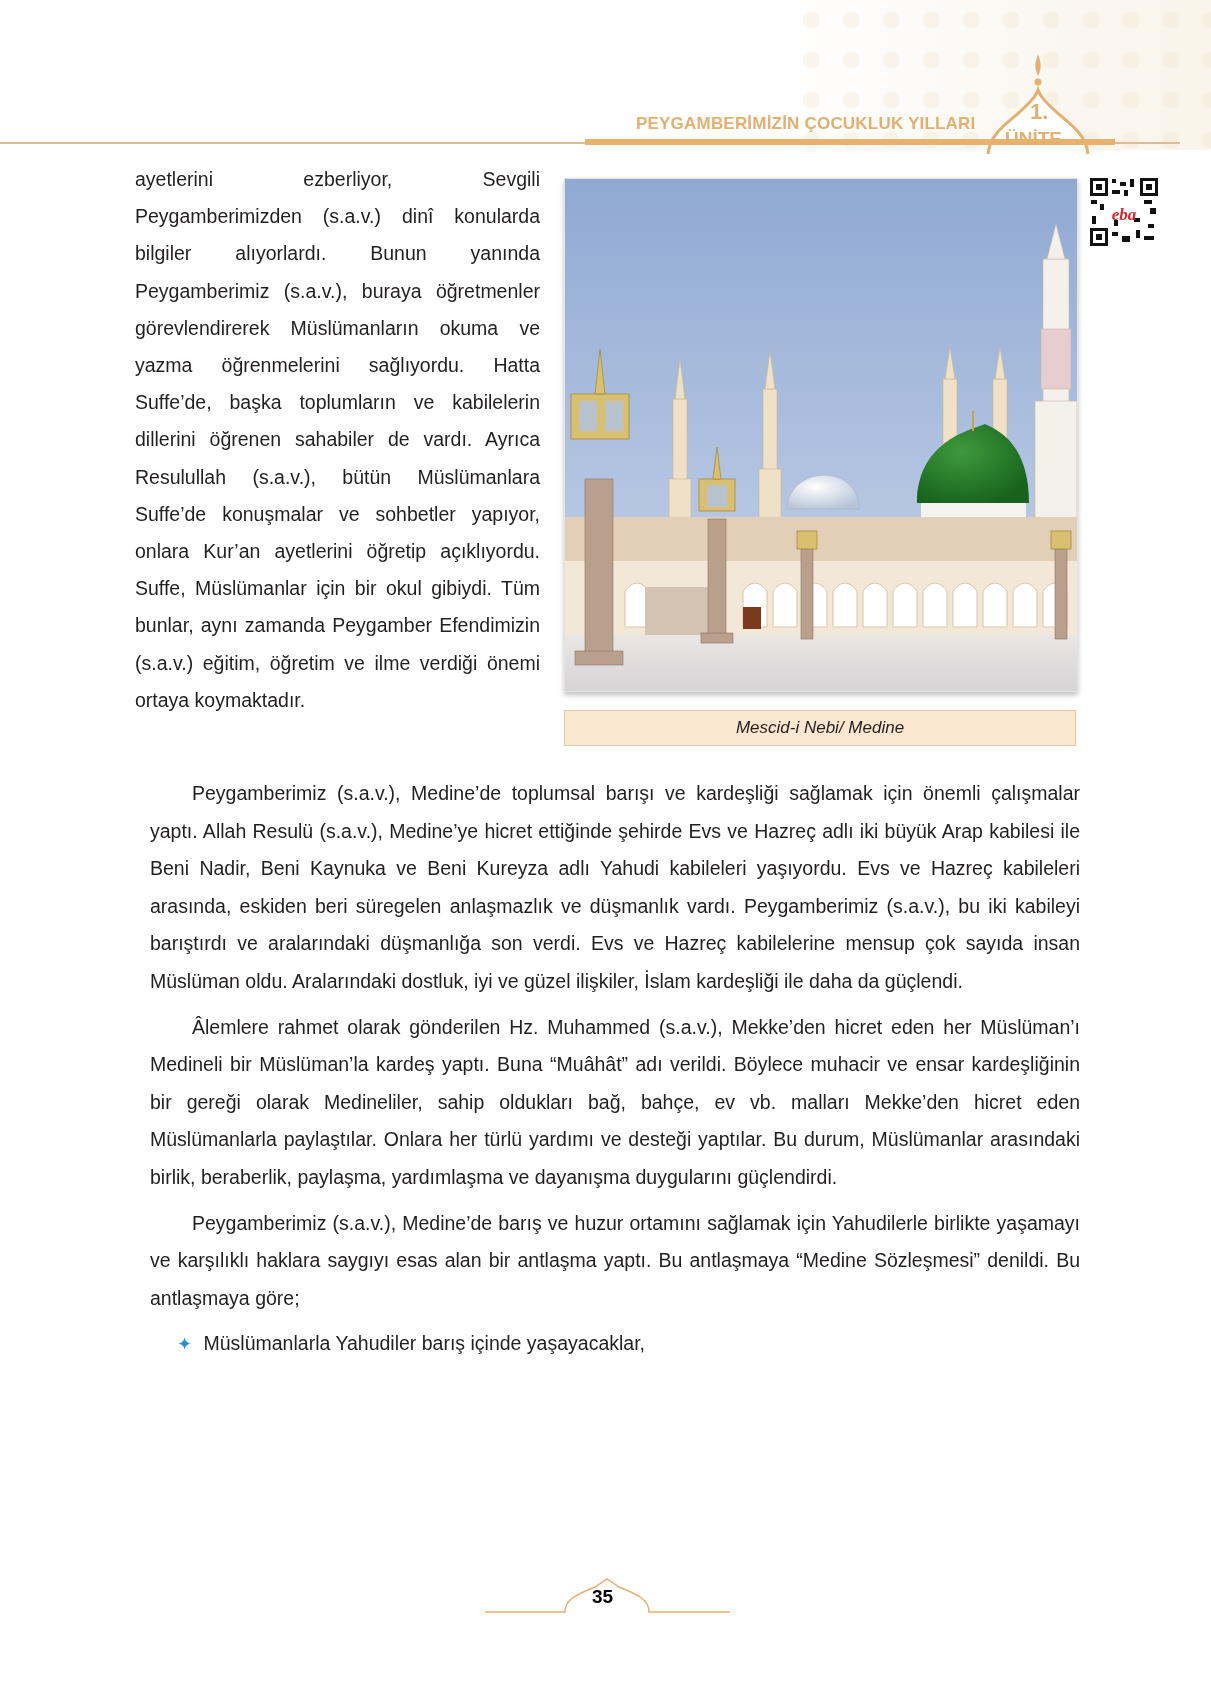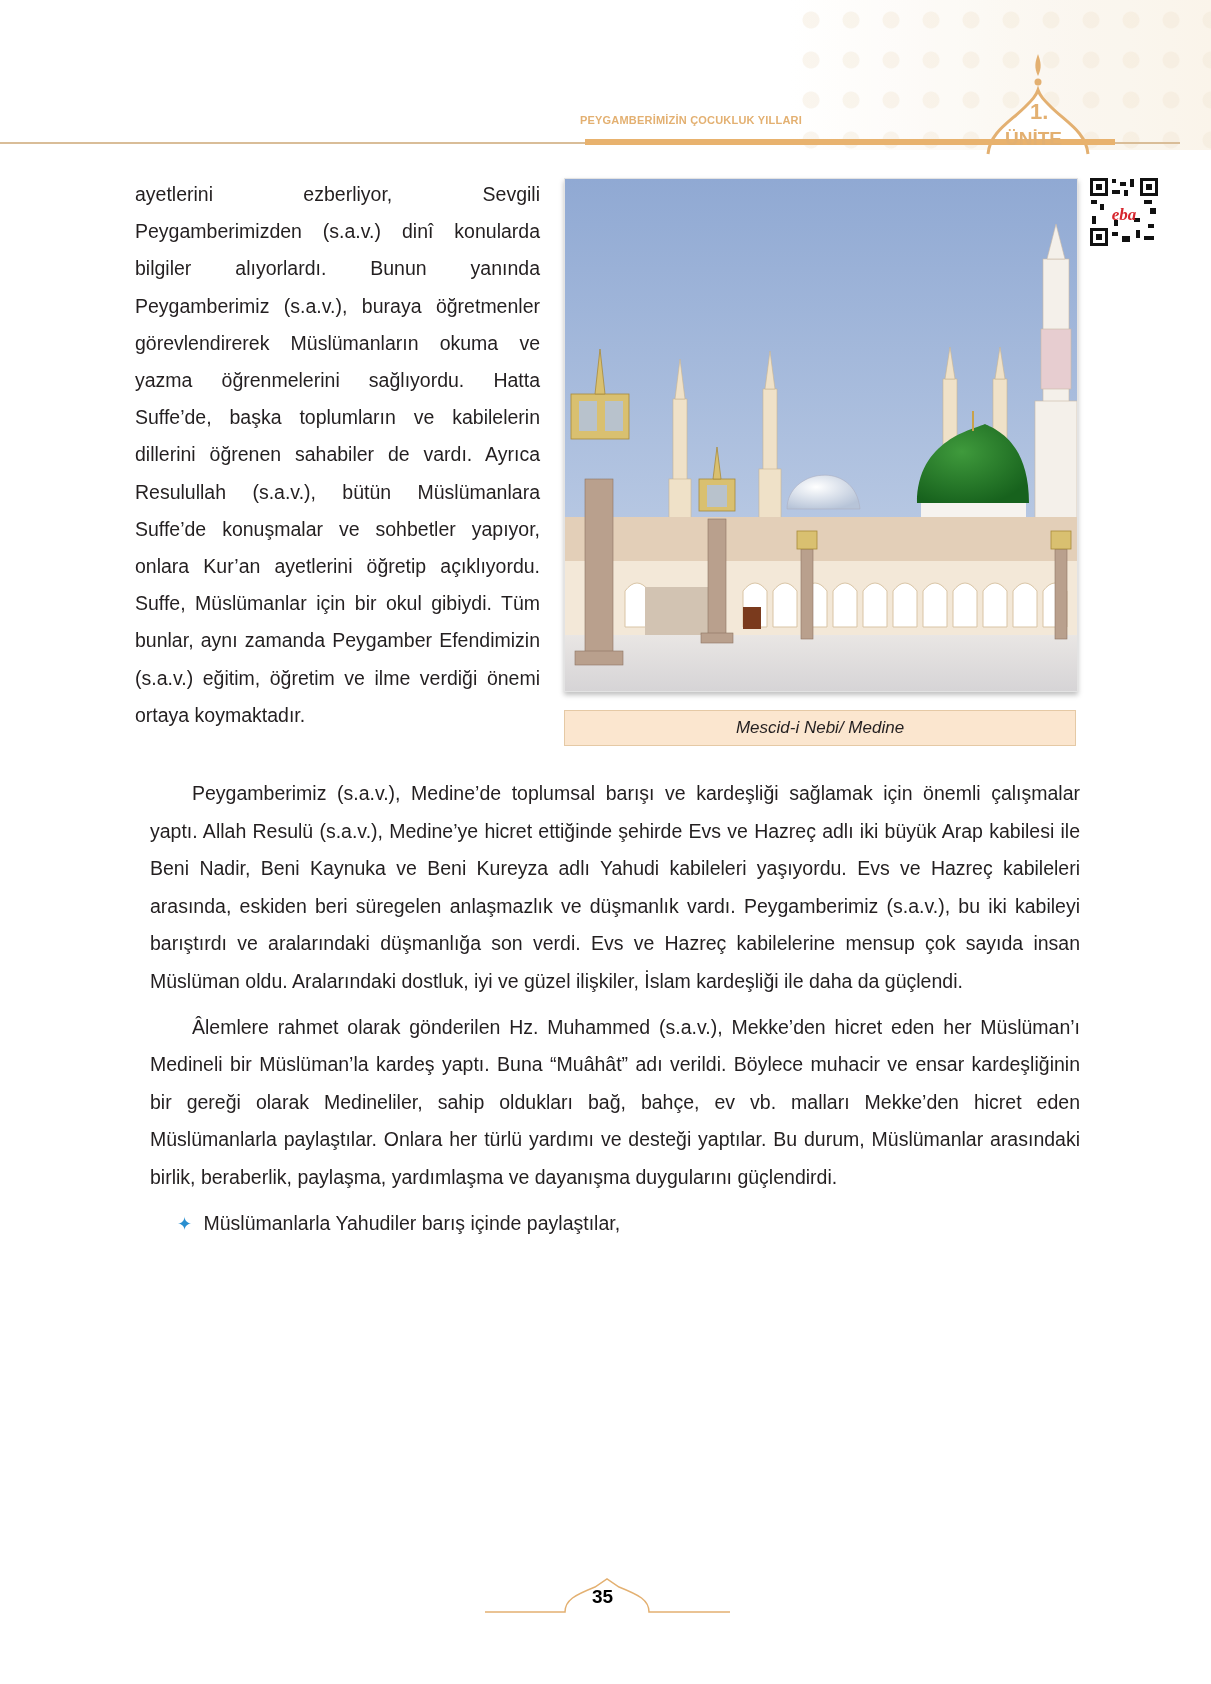--- a/index.html
+++ b/index.html
@@ -8,39 +8,39 @@
     font-family: "Liberation Sans", sans-serif; color: #231f20;
   }
   .pattern {
     position: absolute; right: 0; top: 0; width: 420px; height: 150px;
     background:
       radial-gradient(circle at 20px 20px, rgba(238,222,196,0.35) 8px, transparent 9px) 0 0/40px 40px,
       linear-gradient(90deg, #ffffff 0%, #fbf6ee 60%, #f9f2e6 100%);
     opacity: 0.8;
   }
   .header-title {
-    position: absolute; left: 580px; top: 114px; font-size: 11px; font-weight: bold;
+    position: absolute; left: 636px; top: 114px; font-size: 17px; font-weight: bold;
     color: #e3b071; letter-spacing: 0.2px; white-space: nowrap;
   }
   .header-line {
     position: absolute; left: 0; top: 142px; width: 1180px; height: 2px; background: #d9bd98;
   }
   .header-bar {
     position: absolute; left: 585px; top: 139px; width: 530px; height: 6px; background: #e8b26e;
   }
   .unit-badge { position: absolute; left: 980px; top: 52px; width: 120px; height: 110px; }
   .unit-num {
     position: absolute; left: 1030px; top: 99px; font-size: 22px; font-weight: bold; color: #e3b071;
   }
   .unit-label {
     position: absolute; left: 1005px; top: 128px; font-size: 19px; font-weight: bold; color: #e3b071; text-align: center;
   }
 
   .col-left {
-    position: absolute; left: 135px; top: 176px; width: 405px;
+    position: absolute; left: 135px; top: 161px; width: 405px;
     font-size: 19.5px; line-height: 37.2px; text-align: justify;
   }
   .col-left p { margin: 0; }
 
   .photo {
     position: absolute; left: 564px; top: 178px; width: 512px; height: 512px;
     box-shadow: 0 3px 5px rgba(0,0,0,0.25); overflow: hidden; border: 1px solid #e3e3e3;
   }
   .caption {
     position: absolute; left: 564px; top: 710px; width: 512px; height: 36px;
@@ -210,24 +210,25 @@
       <rect x="4" y="40" width="4" height="8"></rect>
     <rect x="26" y="44" width="4" height="6"></rect>
       <rect x="46" y="42" width="6" height="4"></rect>
   </g>
   <text x="36" y="44" text-anchor="middle" font-family="Liberation Serif, serif" font-style="italic" font-weight="bold" font-size="17" fill="#d7262e">eba</text>
 </svg>
 
 <div class="body-text">
   <p>Peygamberimiz (s.a.v.), Medine’de toplumsal barışı ve kardeşliği sağlamak için önemli çalışmalar yaptı. Allah Resulü (s.a.v.), Medine’ye hicret ettiğinde şehirde Evs ve Hazreç adlı iki büyük Arap kabilesi ile Beni Nadir, Beni Kaynuka ve Beni Kureyza adlı Yahudi kabileleri yaşıyordu. Evs ve Hazreç kabileleri arasında, eskiden beri süregelen anlaşmazlık ve düşmanlık vardı. Peygamberimiz (s.a.v.), bu iki kabileyi barıştırdı ve aralarındaki düşmanlığa son verdi. Evs ve Hazreç kabilelerine mensup çok sayıda insan Müslüman oldu. Aralarındaki dostluk, iyi ve güzel ilişkiler, İslam kardeşliği ile daha da güçlendi.</p>
   <p>Âlemlere rahmet olarak gönderilen Hz. Muhammed (s.a.v.), Mekke’den hicret eden her Müslüman’ı Medineli bir Müslüman’la kardeş yaptı. Buna “Muâhât” adı verildi. Böylece muhacir ve ensar kardeşliğinin bir gereği olarak Medineliler, sahip oldukları bağ, bahçe, ev vb. malları Mekke’den hicret eden Müslümanlarla paylaştılar. Onlara her türlü yardımı ve desteği yaptılar. Bu durum, Müslümanlar arasındaki birlik, beraberlik, paylaşma, yardımlaşma ve dayanışma duygularını güçlendirdi.</p>
+  <p>Peygamberimiz (s.a.v.), Medine’de barış ve huzur ortamını sağlamak için Yahudilerle birlikte yaşamayı ve karşılıklı haklara saygıyı esas alan bir antlaşma yaptı. Bu antlaşmaya “Medine Sözleşmesi” denildi.  Bu antlaşmaya göre;</p>
   <ul class="bullets">
     <li>
       <span class="bullet-icon">✦</span>
-      <span>Müslümanlarla Yahudiler barış içinde paylaştılar,</span>
+      <span>Müslümanlarla Yahudiler barış içinde yaşayacaklar,</span>
     </li>
   </ul>
 </div>
 
 <svg class="footer" viewBox="0 0 245 40">
   <path d="M0 37 L80 37 C 80 25, 90 20, 110 12 L122 4 L134 12 C 154 20, 164 25, 164 37 L245 37" fill="none" stroke="#e3b071" stroke-width="1.5"></path>
 </svg>
 <div class="page-num">35</div>
 
 </body></html>

